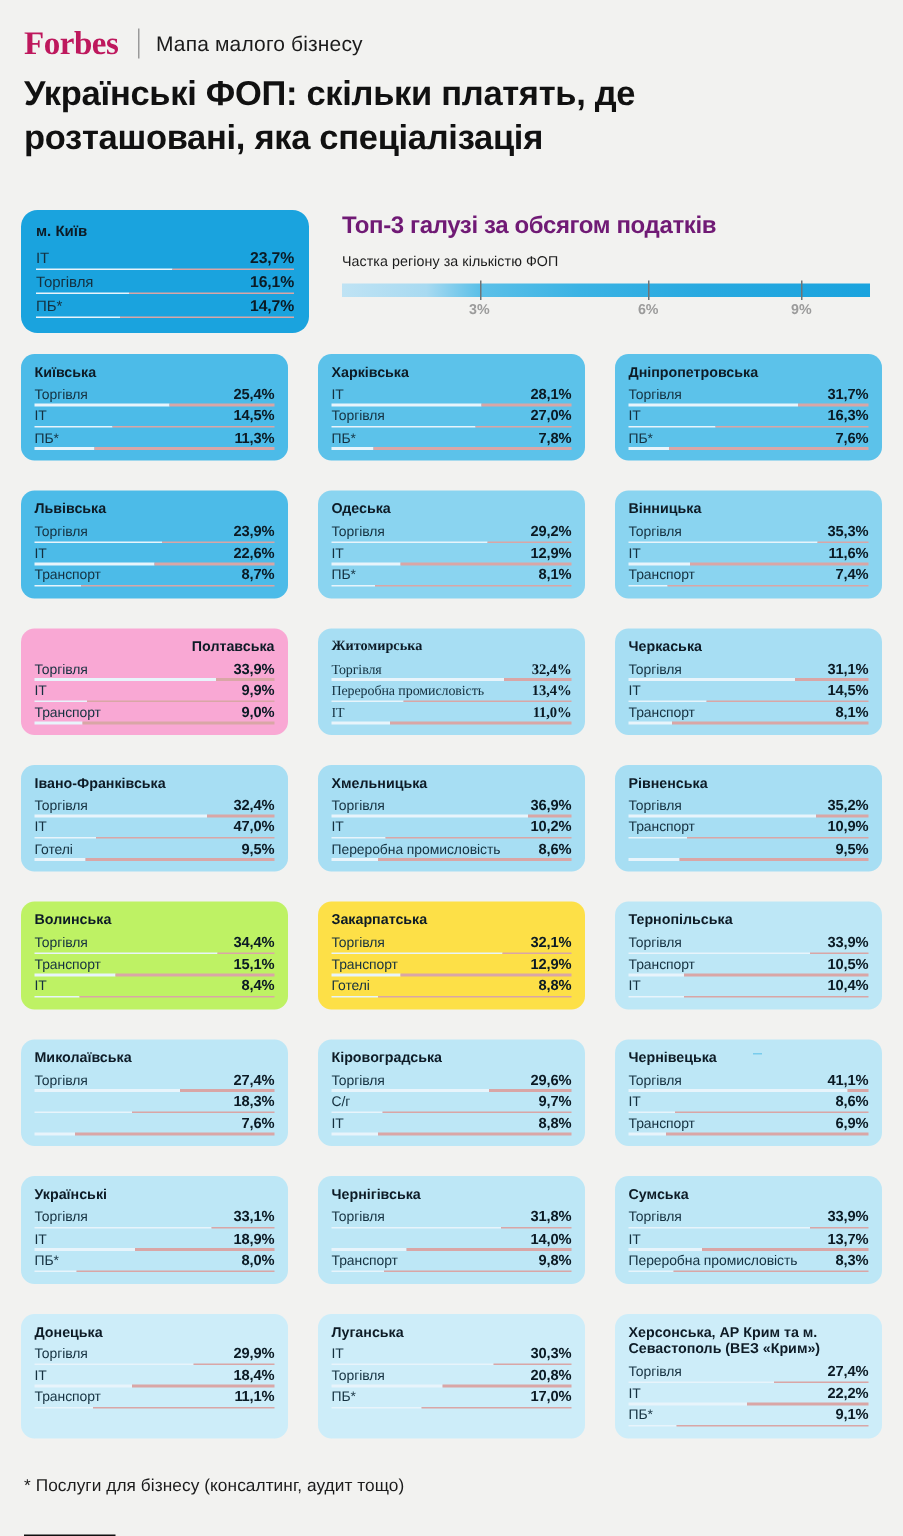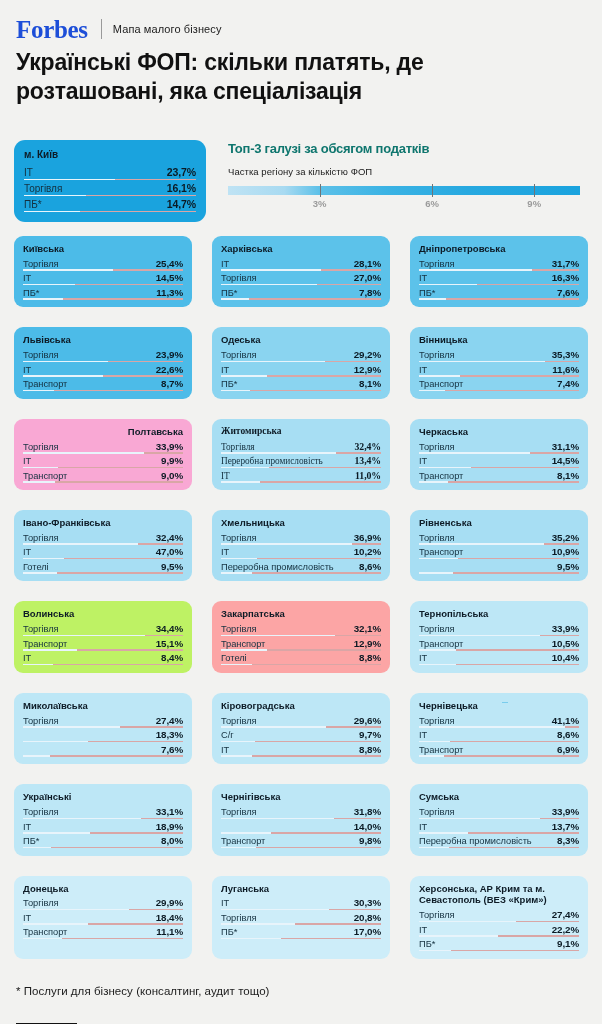--- a/index.html
+++ b/index.html
@@ -22,33 +22,33 @@
   
   .masthead {
     display: flex;
     align-items: center;
     padding: 24px 0 0 16px;
     height: 34px;
   }
   .forbes-logo {
     font-family: "Liberation Serif", "DejaVu Serif", serif;
     font-weight: bold;
-    font-size: 25px;
+    font-size: 22px;
     letter-spacing: -0.3px;
-    color: #1d4ed8;
+    color: #be185d;
     line-height: 1;
   }
   .masthead-divider {
     width: 1px;
     height: 20px;
     background: #9a9a9a;
     margin: 0 11px 0 13px;
   }
   .masthead-kicker {
-    font-size: 11px;
+    font-size: 14px;
     color: #1b1b1b;
     letter-spacing: 0.1px;
   }
 
   .headline {
     margin: 14px 16px 0 16px;
     font-size: 23px;
     font-weight: bold;
     line-height: 1.27;
     color: #111111;
@@ -61,23 +61,23 @@
     display: flex;
     margin: 34px 14px 0 14px;
     align-items: flex-start;
   }
   .legend {
     flex: 1;
     padding-left: 22px;
     padding-top: 2px;
   }
   .legend-title {
-    font-size: 13px;
+    font-size: 16px;
     font-weight: bold;
-    color: #0f766e;
+    color: #701a75;
     letter-spacing: -0.25px;
     line-height: 1.1;
   }
   .legend-sub {
     margin-top: 9px;
     font-size: 9.5px;
     color: #1b1b1b;
     letter-spacing: 0.05px;
   }
   .scale {
@@ -650,21 +650,21 @@
           <div class="row">
             <div class="row-rule">
               <div class="rule-left" style="width: 18.6667%;"></div>
               <div class="rule-right"></div>
             </div>
             <span class="row-label">IT</span>
             <span class="row-value">8,4%</span>
           </div>
         </div>
       </div>
-      <div class="card" style="background: #fca5a5;">
+      <div class="card" style="background: #fde047;">
         <div class="card-title">Закарпатська</div>
         <div class="rows">
           <div class="row">
             <div class="row-rule">
               <div class="rule-left" style="width: 71.3333%;"></div>
               <div class="rule-right"></div>
             </div>
             <span class="row-label">Торгівля</span>
             <span class="row-value">32,1%</span>
           </div>

